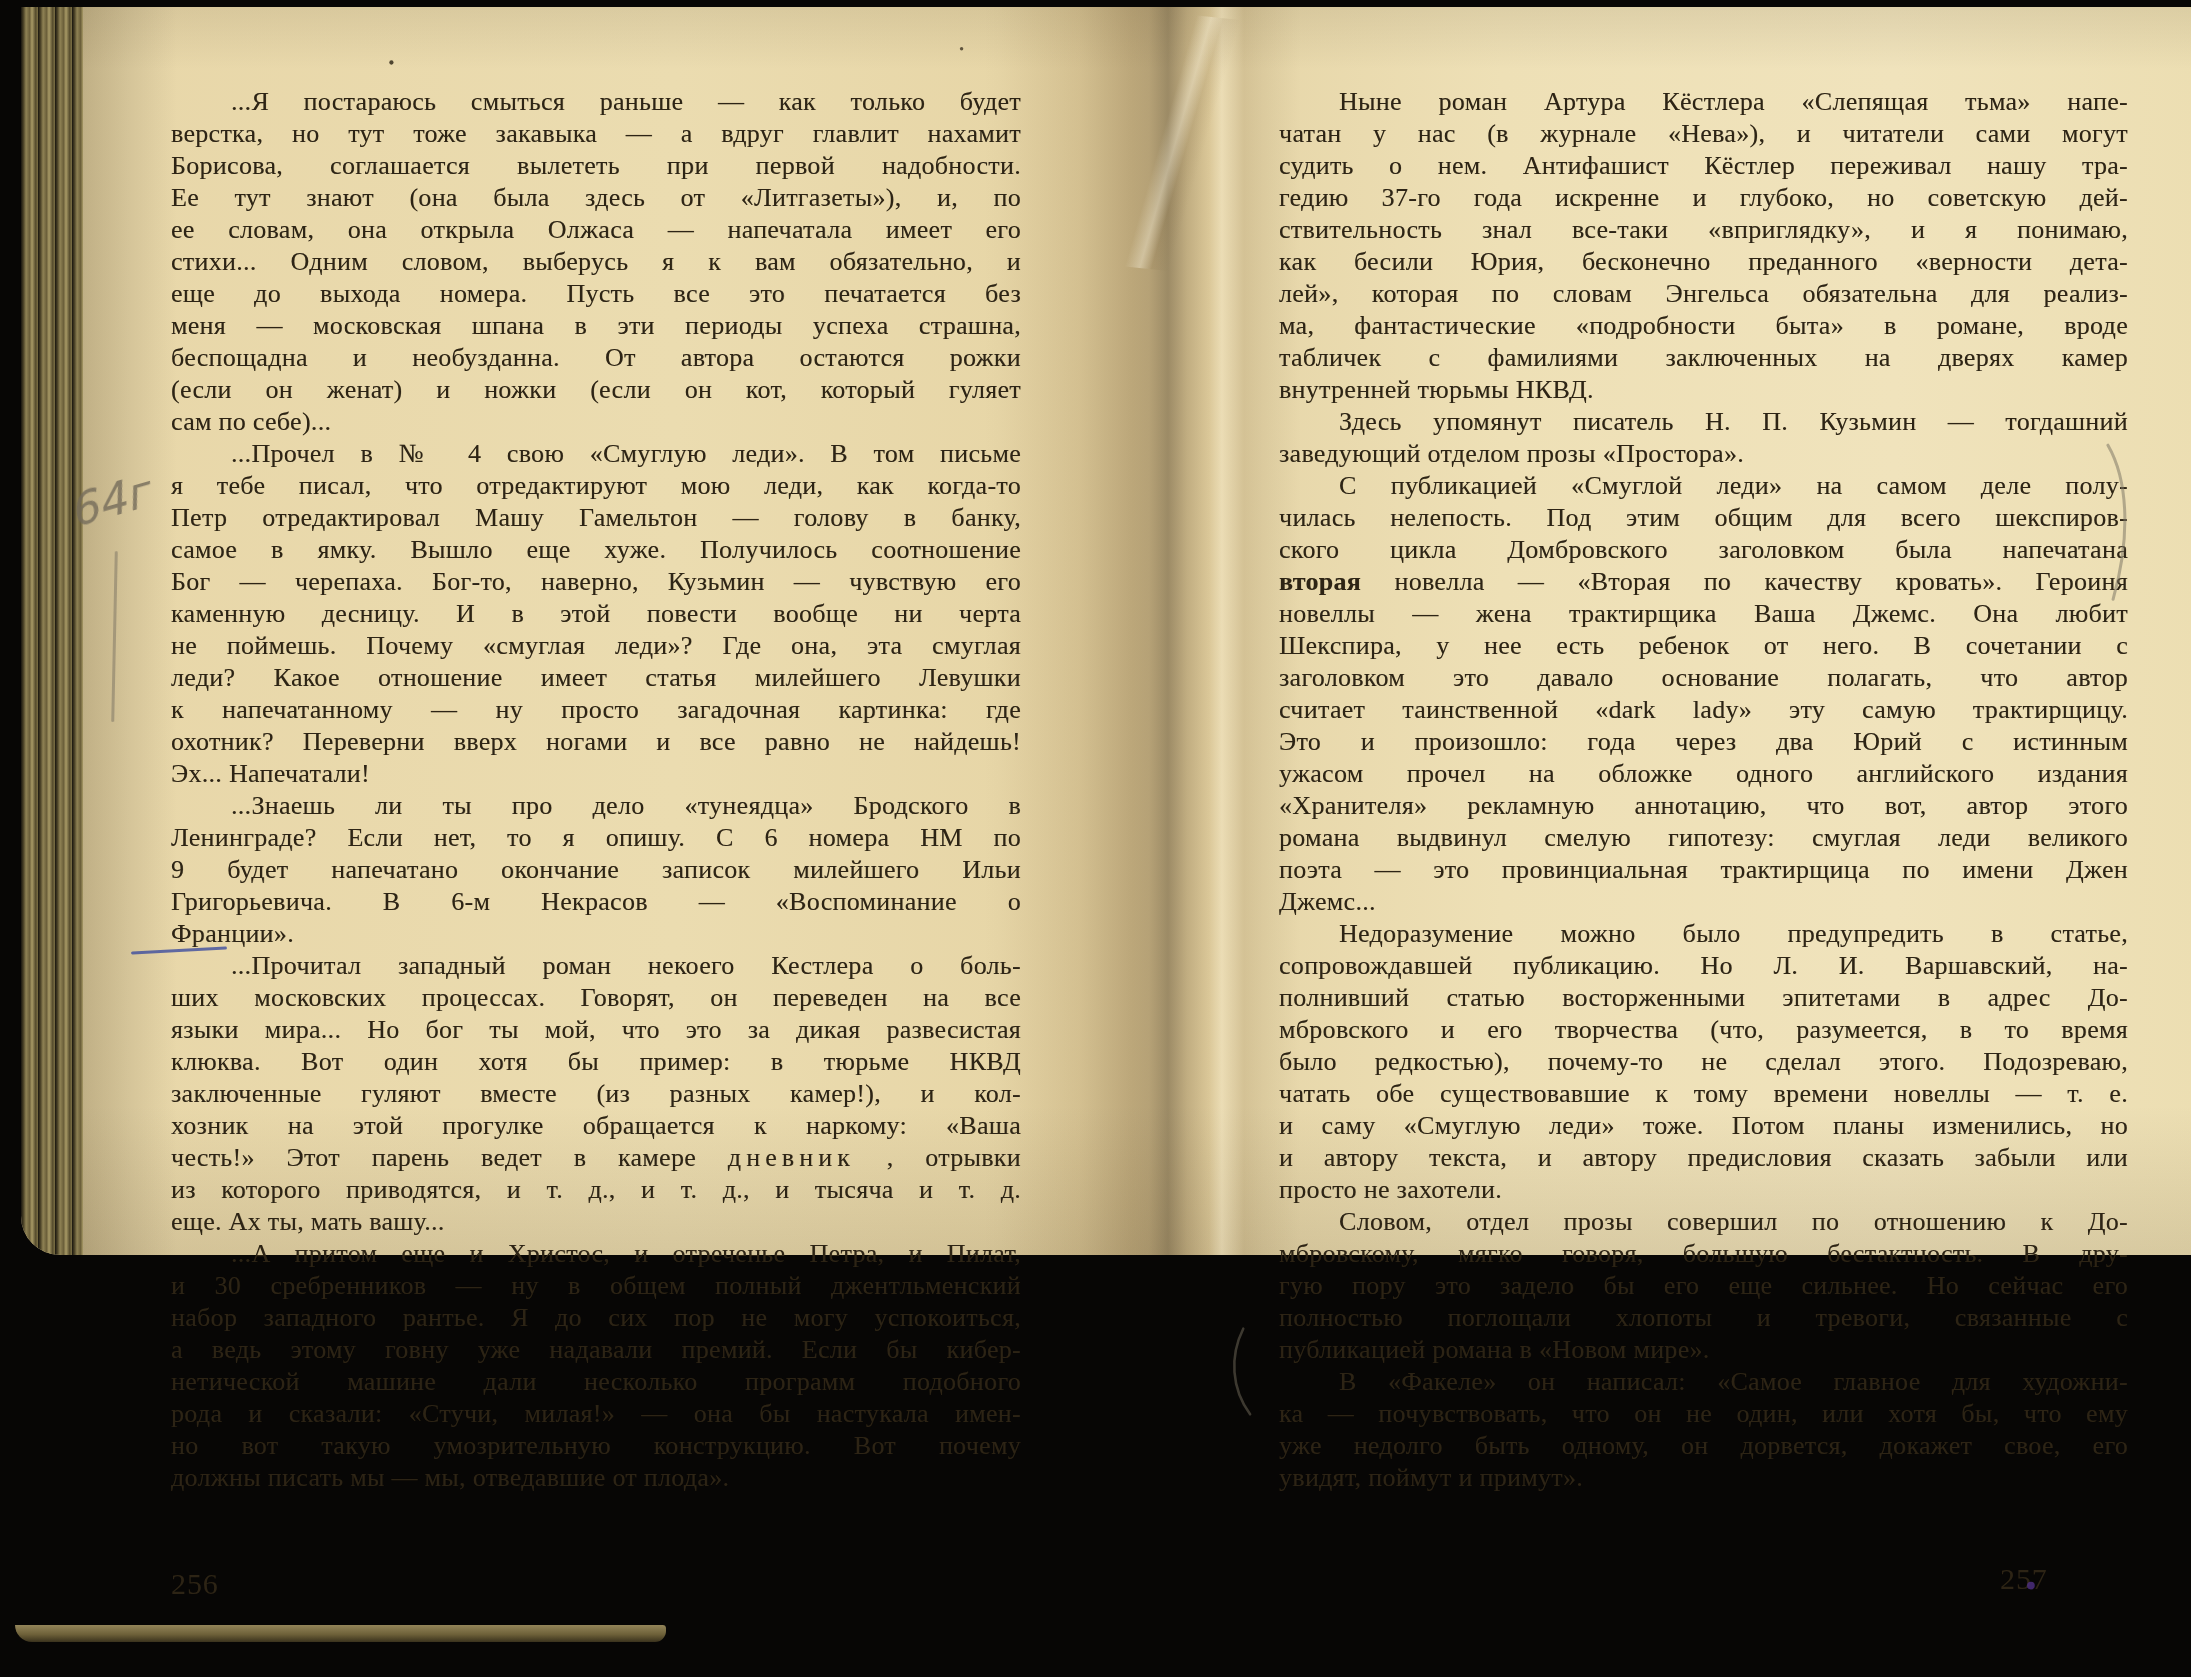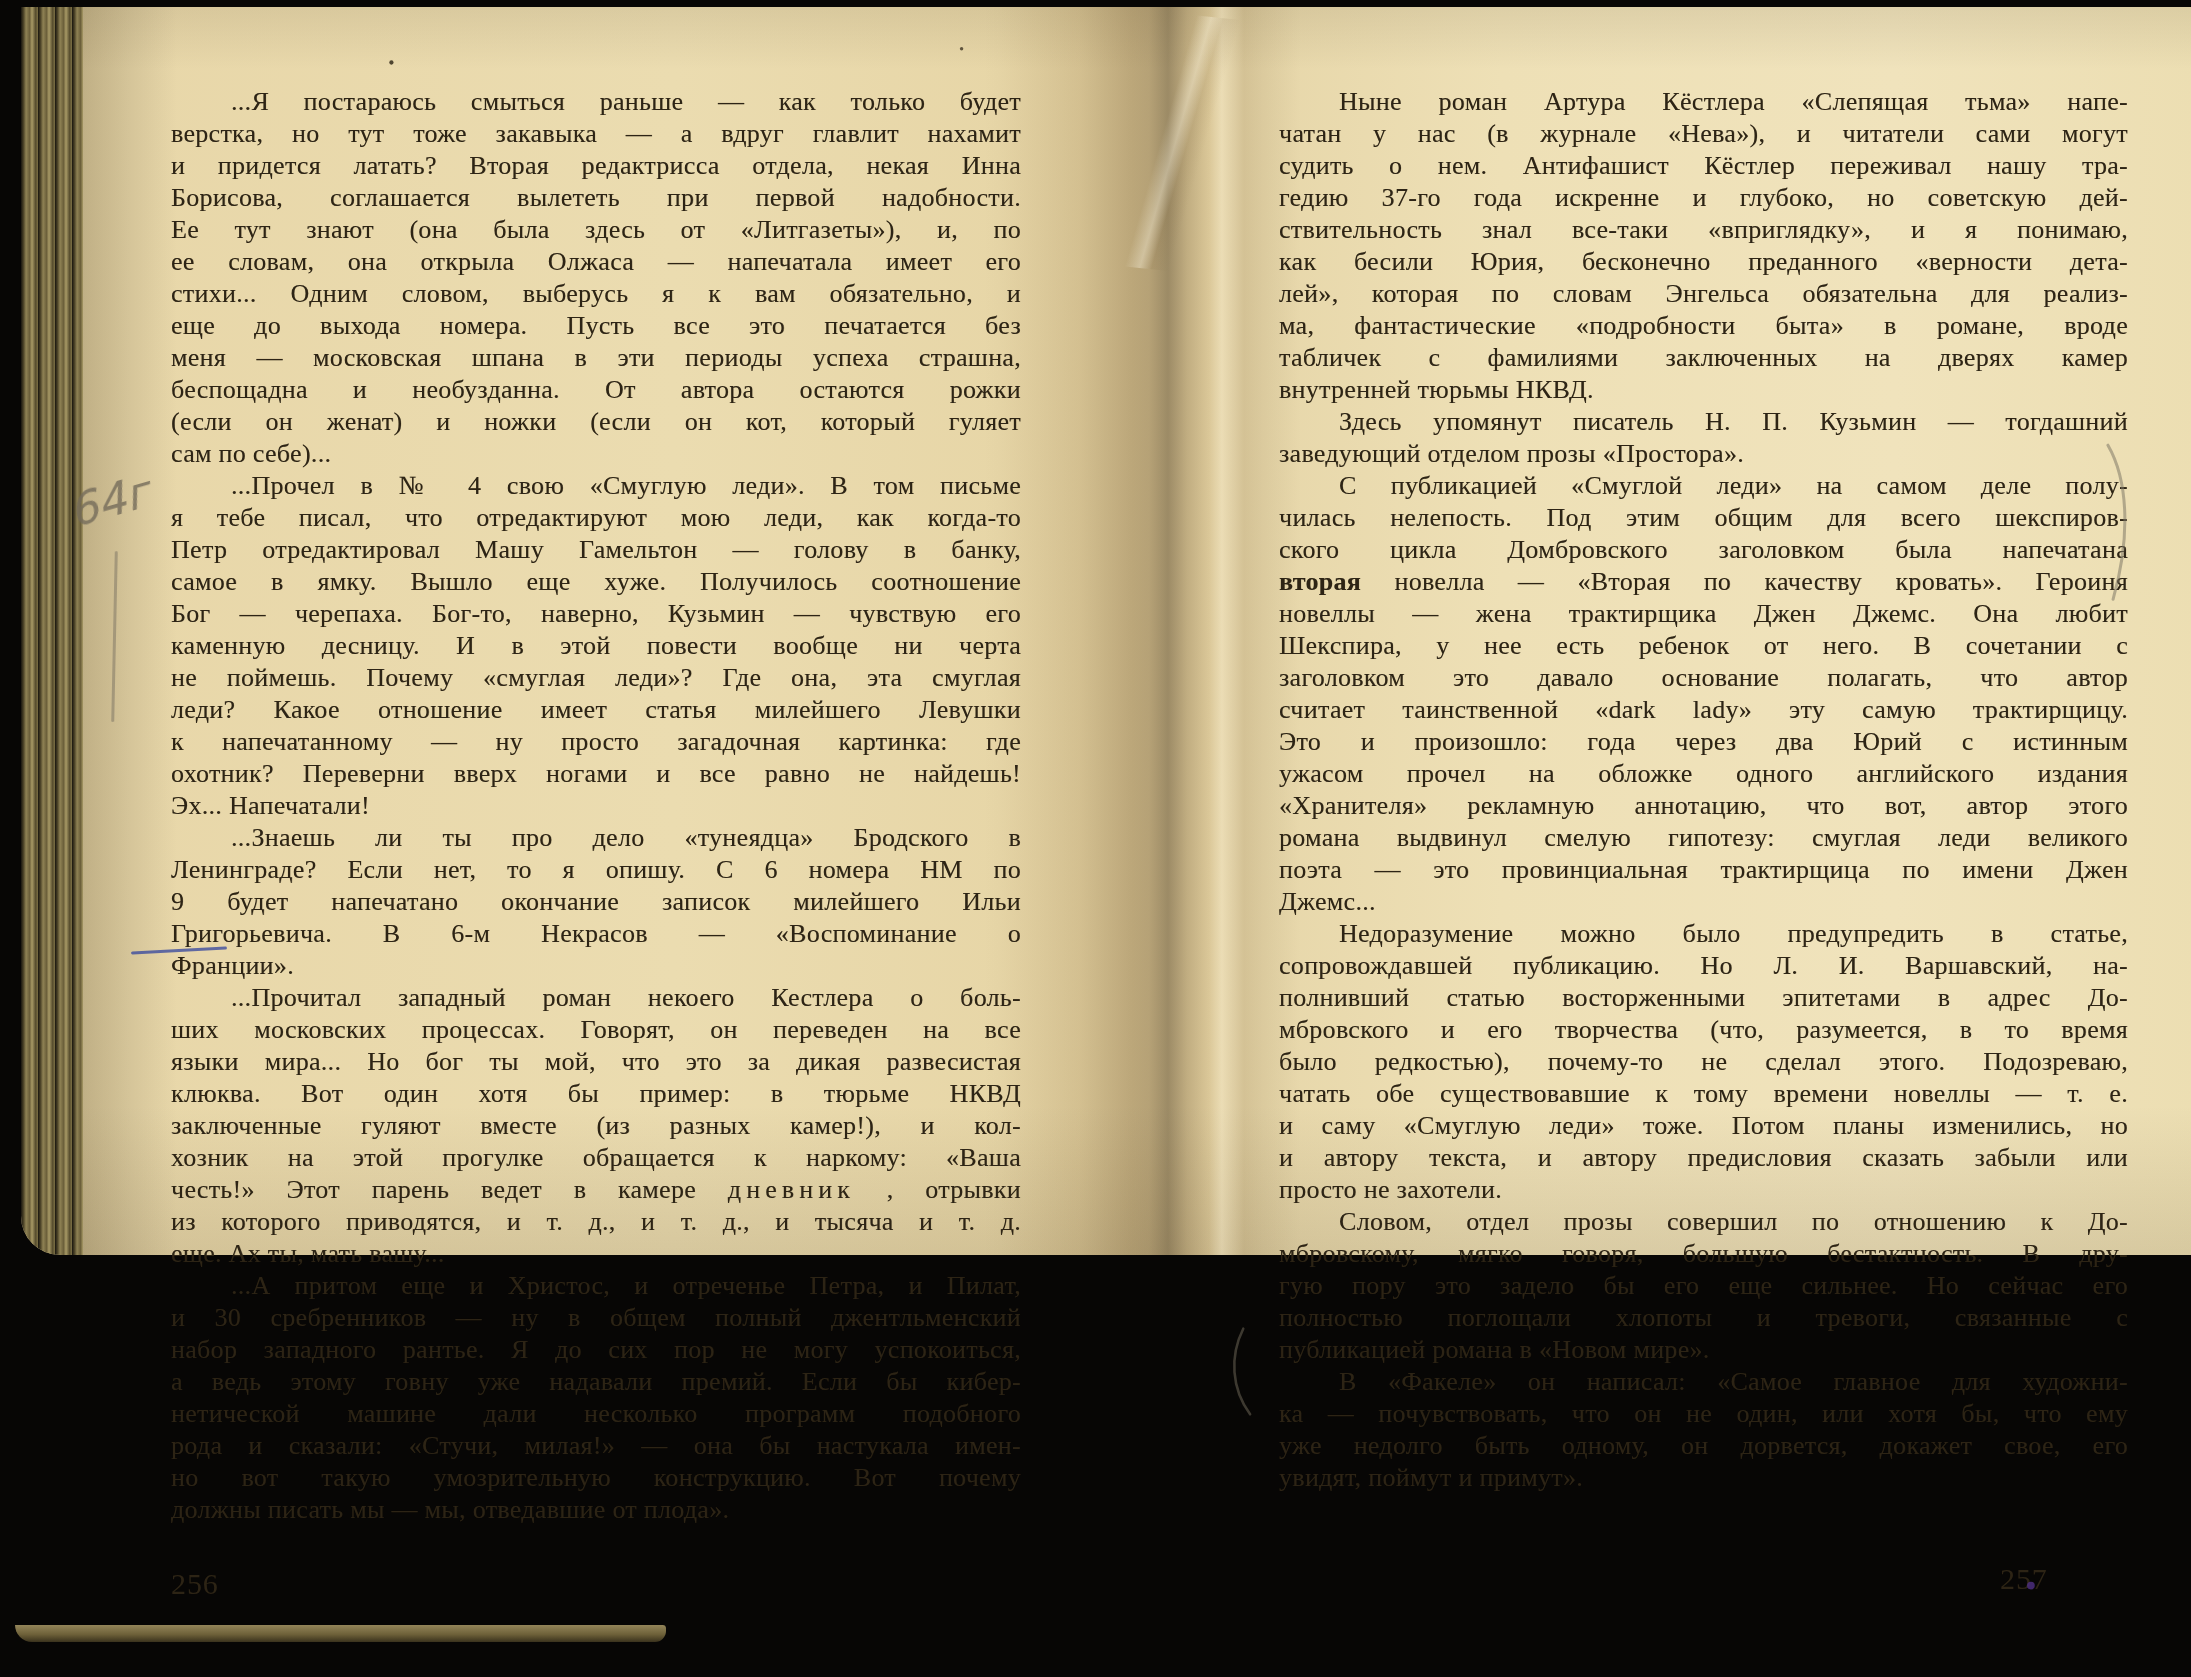--- a/index.html
+++ b/index.html
@@ -60,21 +60,20 @@
 <div id="stage">
   <div id="book">
     <div id="edge-strip"></div>
     <div id="edge-shade"></div>
     <div id="gutter"></div>
     <div id="wrinkle"></div>
 
     <div class="col" id="left-col">
         <div class="line first">...Я постараюсь смыться раньше — как только будет</div>
         <div class="line">верстка, но тут тоже закавыка — а вдруг главлит нахамит</div>
-        <div class="line">и придется латать? Вторая редактрисса отдела, некая Инна</div>
         <div class="line">Борисова, соглашается вылететь при первой надобности.</div>
         <div class="line">Ее тут знают (она была здесь от «Литгазеты»), и, по</div>
         <div class="line">ее словам, она открыла Олжаса — напечатала имеет его</div>
         <div class="line">стихи... Одним словом, выберусь я к вам обязательно, и</div>
         <div class="line">еще до выхода номера. Пусть все это печатается без</div>
         <div class="line">меня — московская шпана в эти периоды успеха страшна,</div>
         <div class="line">беспощадна и необузданна. От автора остаются рожки</div>
         <div class="line">(если он женат) и ножки (если он кот, который гуляет</div>
         <div class="line last">сам по себе)...</div>
         <div class="line first">...Прочел в № 4 свою «Смуглую леди». В том письме</div>
@@ -123,21 +122,21 @@
         <div class="line">лей», которая по словам Энгельса обязательна для реализ-</div>
         <div class="line">ма, фантастические «подробности быта» в романе, вроде</div>
         <div class="line">табличек с фамилиями заключенных на дверях камер</div>
         <div class="line last">внутренней тюрьмы НКВД.</div>
         <div class="line first">Здесь упомянут писатель Н. П. Кузьмин — тогдашний</div>
         <div class="line last">заведующий отделом прозы «Простора».</div>
         <div class="line first">С публикацией «Смуглой леди» на самом деле полу-</div>
         <div class="line">чилась нелепость. Под этим общим для всего шекспиров-</div>
         <div class="line">ского цикла Домбровского заголовком была напечатана</div>
         <div class="line"><b>вторая</b> новелла — «Вторая по качеству кровать». Героиня</div>
-        <div class="line">новеллы — жена трактирщика Джен Джемс. Она любит</div>
+        <div class="line">новеллы — жена трактирщика Ваша Джемс. Она любит</div>
         <div class="line">Шекспира, у нее есть ребенок от него. В сочетании с</div>
         <div class="line">заголовком это давало основание полагать, что автор</div>
         <div class="line">считает таинственной «dark lady» эту самую трактирщицу.</div>
         <div class="line">Это и произошло: года через два Юрий с истинным</div>
         <div class="line">ужасом прочел на обложке одного английского издания</div>
         <div class="line">«Хранителя» рекламную аннотацию, что вот, автор этого</div>
         <div class="line">романа выдвинул смелую гипотезу: смуглая леди великого</div>
         <div class="line">поэта — это провинциальная трактирщица по имени Джен</div>
         <div class="line last">Джемс...</div>
         <div class="line first">Недоразумение можно было предупредить в статье,</div>

